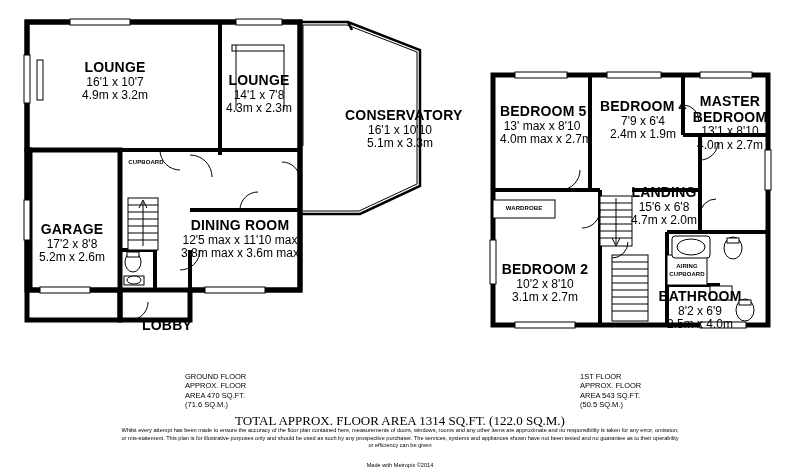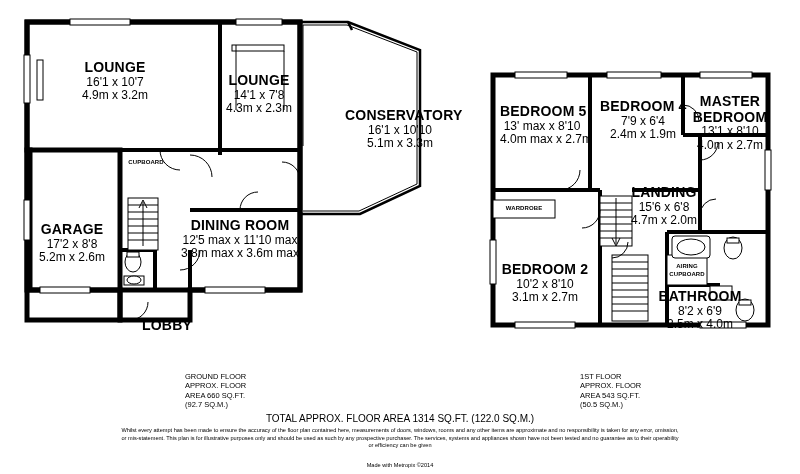--- a/index.html
+++ b/index.html
@@ -8,21 +8,21 @@
     font-family:"Liberation Sans", sans-serif;
     color:#000;overflow:hidden;position:relative;
   }
   #plan{position:absolute;left:0;top:0;width:800px;height:474px;}
   .lbl{position:absolute;text-align:center;line-height:1.12;white-space:nowrap;}
   .lbl .t{font-weight:bold;font-size:14px;letter-spacing:.2px;}
   .lbl .d{font-size:12px;}
   .tiny{font-size:6px;font-weight:bold;letter-spacing:.1px;}
   .foot{position:absolute;text-align:left;line-height:1.25;}
   .foot .h{font-size:7.5px;}
-  .total{position:absolute;text-align:center;font-size:10px;}
+  .total{position:absolute;text-align:center;font-size:13px;font-family:Liberation Serif, serif;}
   .disc{position:absolute;text-align:center;font-size:5.6px;line-height:1.35;width:560px;}
 </style>
 </head>
 <body>
 
 <svg id="plan" viewBox="0 0 800 474">
   <g fill="none" stroke="#000" stroke-width="1">
 
     <g stroke="#000" stroke-width="5" fill="#fff">
 
@@ -249,22 +249,22 @@
   <div class="d">2.5m x 4.0m</div>
 </div>
 
 <div class="lbl tiny" style="left:494px;top:205px;width:60px;">WARDROBE</div>
 <div class="lbl tiny" style="left:666px;top:263px;width:42px;">AIRING</div>
 <div class="lbl tiny" style="left:666px;top:271px;width:42px;">CUPBOARD</div>
 
 <div class="foot" style="left:185px;top:372px;width:120px;">
   <div class="h">GROUND FLOOR</div>
   <div class="h">APPROX. FLOOR</div>
-  <div class="h">AREA 660 SQ.FT.</div>
-  <div class="h">(92.7 SQ.M.)</div>
+  <div class="h">AREA 470 SQ.FT.</div>
+  <div class="h">(71.6 SQ.M.)</div>
 </div>
 
 <div class="foot" style="left:580px;top:372px;width:120px;">
   <div class="h">1ST FLOOR</div>
   <div class="h">APPROX. FLOOR</div>
   <div class="h">AREA 543 SQ.FT.</div>
   <div class="h">(50.5 SQ.M.)</div>
 </div>
 
 <div class="total" style="left:120px;top:413px;width:560px;">TOTAL APPROX. FLOOR AREA 1314 SQ.FT. (122.0 SQ.M.)</div>

